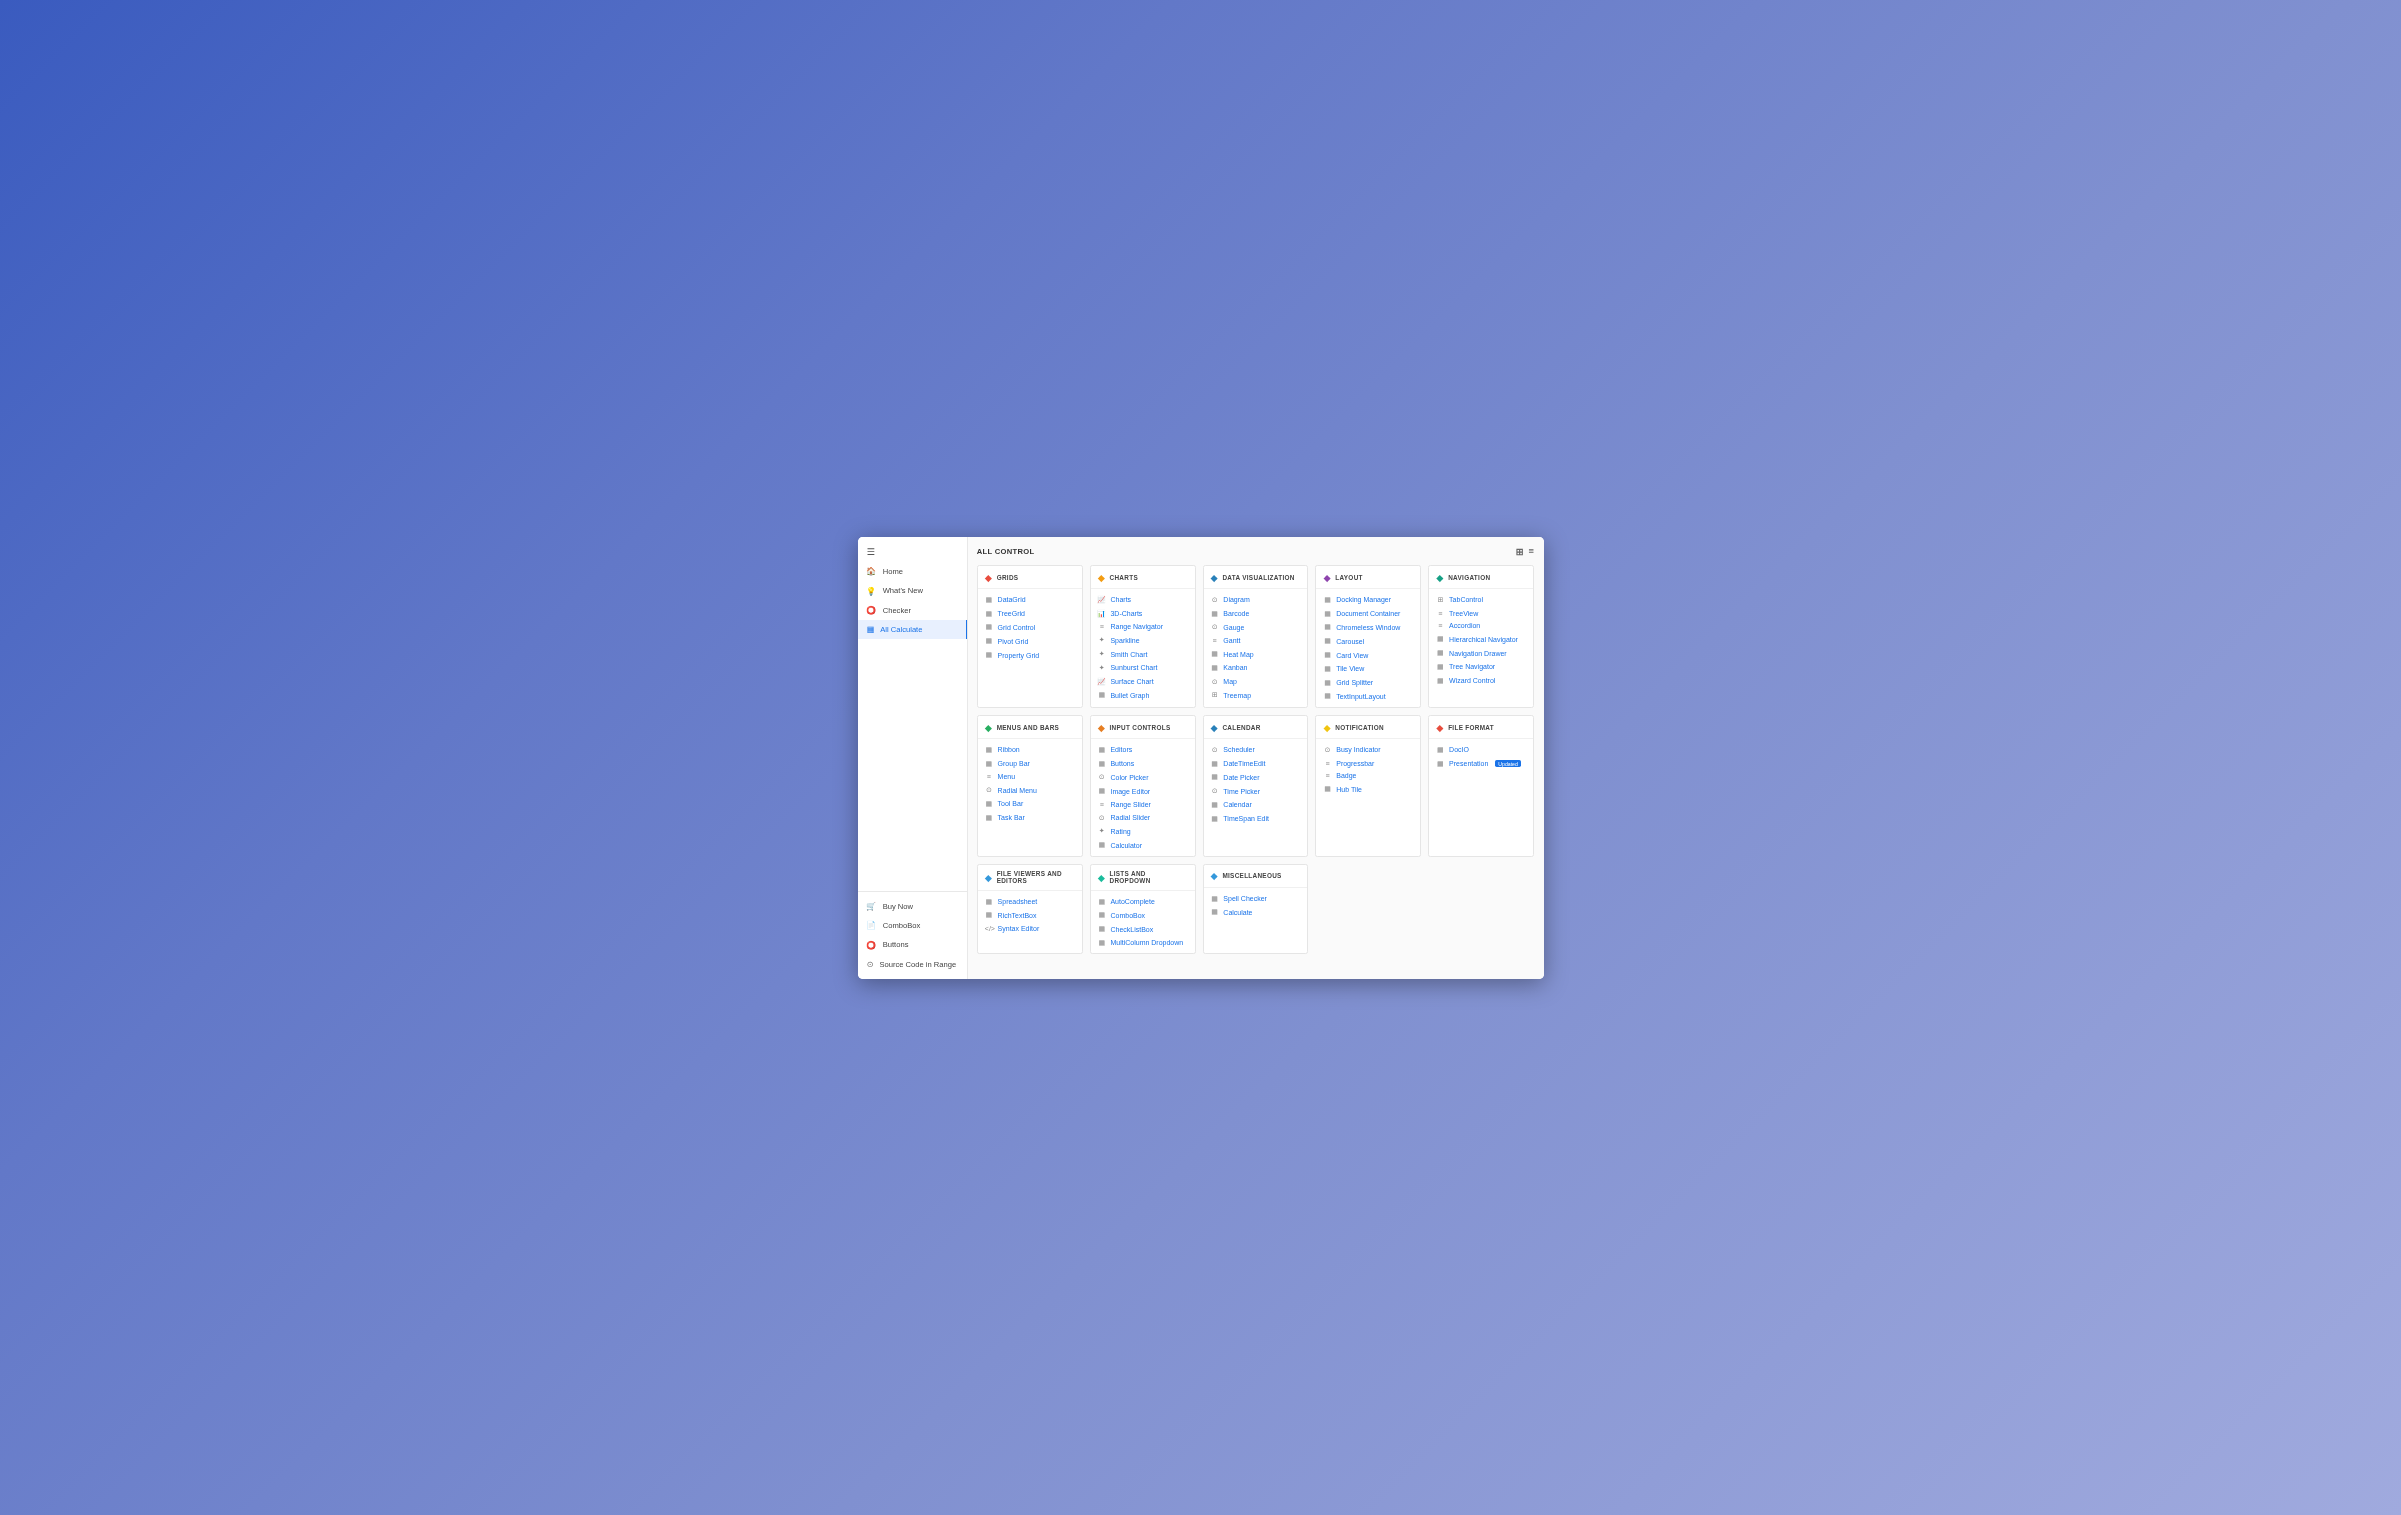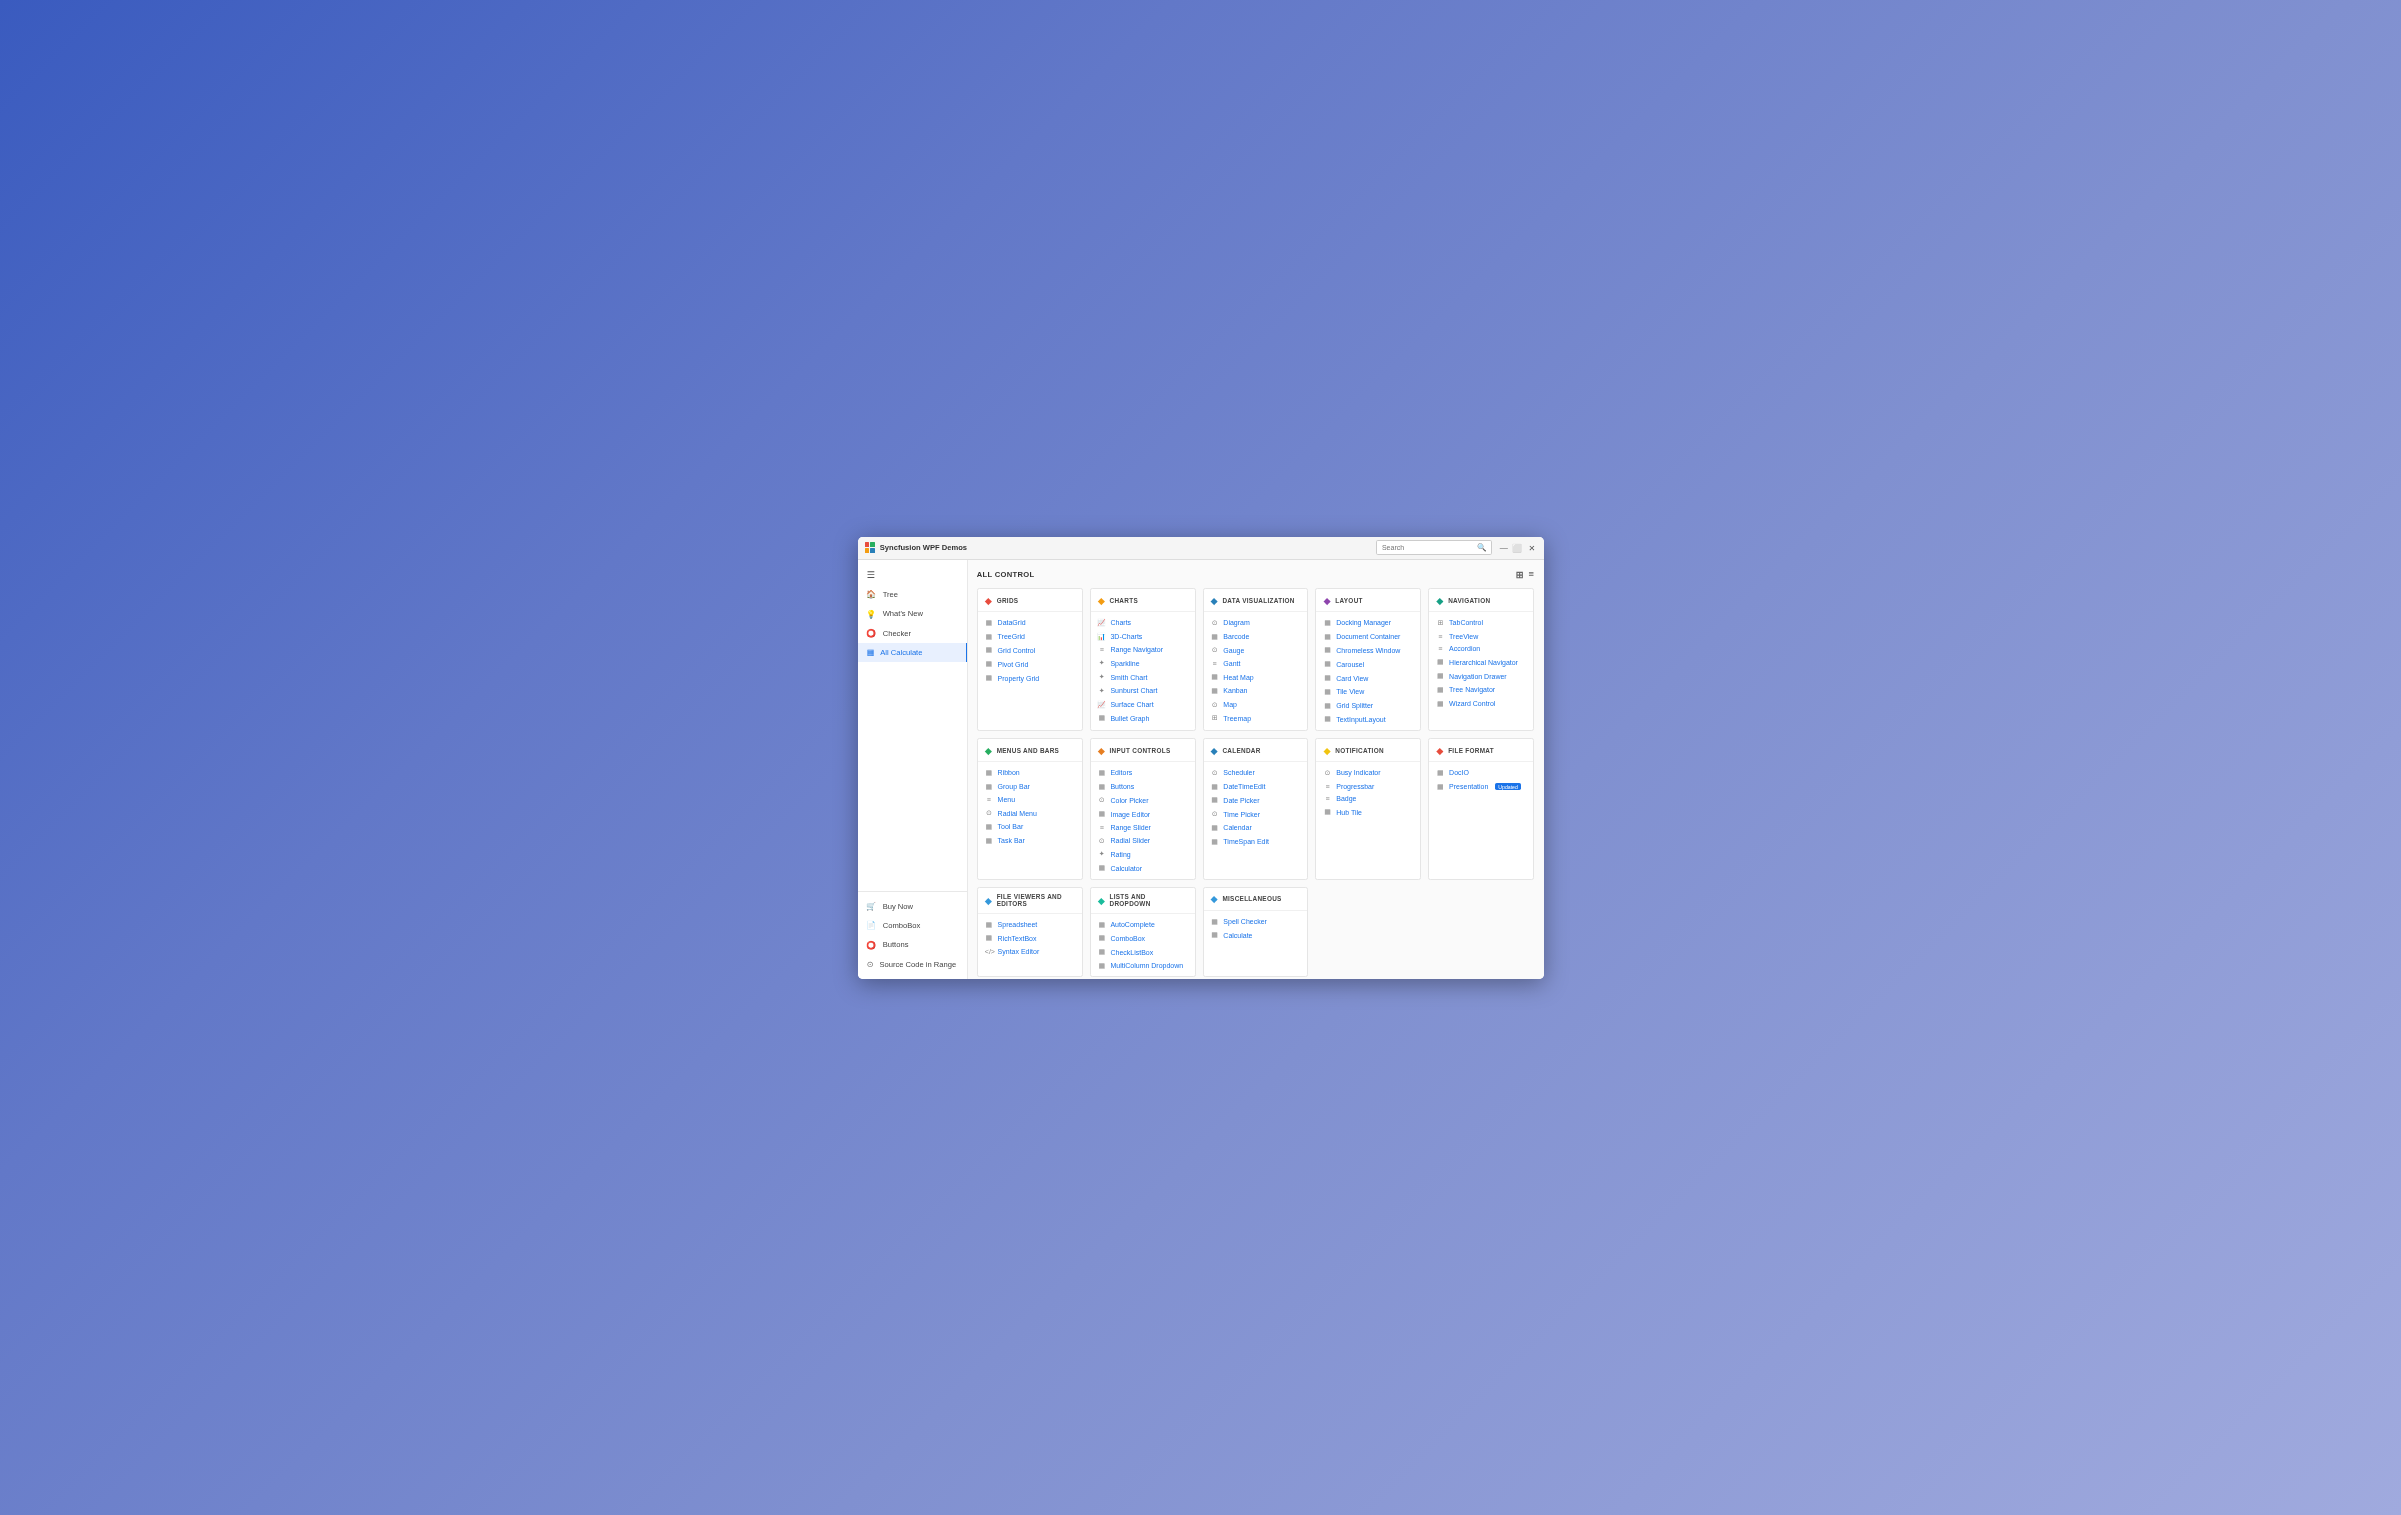--- a/index.html
+++ b/index.html
@@ -189,49 +189,29 @@
       padding: 0.6px 2.9px;
       border-radius: 1.7px;
       margin-left: 2.3px;
     }
   </style>
 </head>
 <body>
 
 <div class="window">
 
-  <div class="titlebar">
-    <div class="titlebar-logo">
-      <div class="logo-grid">
-        <div class="logo-cell" style="background:#e84c3d"></div>
-        <div class="logo-cell" style="background:#27ae60"></div>
-        <div class="logo-cell" style="background:#f39c12"></div>
-        <div class="logo-cell" style="background:#2980b9"></div>
-      </div>
-      <span>Syncfusion WPF Demos</span>
-    </div>
-    <div class="search-box">
-      <input type="text" placeholder="Search" style="">
-      <span style="color:#888;">🔍</span>
-    </div>
-    <div class="win-controls">
-      <div class="win-btn">—</div>
-      <div class="win-btn">⬜</div>
-      <div class="win-btn">✕</div>
-    </div>
-  </div>
 
   <div class="content-area">
 
     <div class="sidebar">
       <div class="sidebar-top">
         <div class="sidebar-hamburger">☰</div>
         <div class="sidebar-item">
           <span class="sidebar-icon">🏠</span>
-          <span>Tree</span>
+          <span>Home</span>
         </div>
         <div class="sidebar-item">
           <span class="sidebar-icon">💡</span>
           <span>What's New</span>
         </div>
         <div class="sidebar-item">
           <span class="sidebar-icon">⭕</span>
           <span>Checker</span>
         </div>
         <div class="sidebar-item active">

